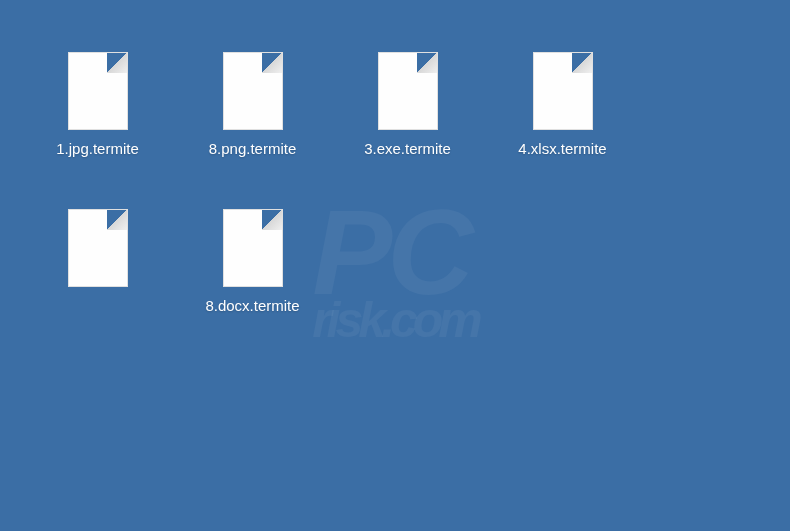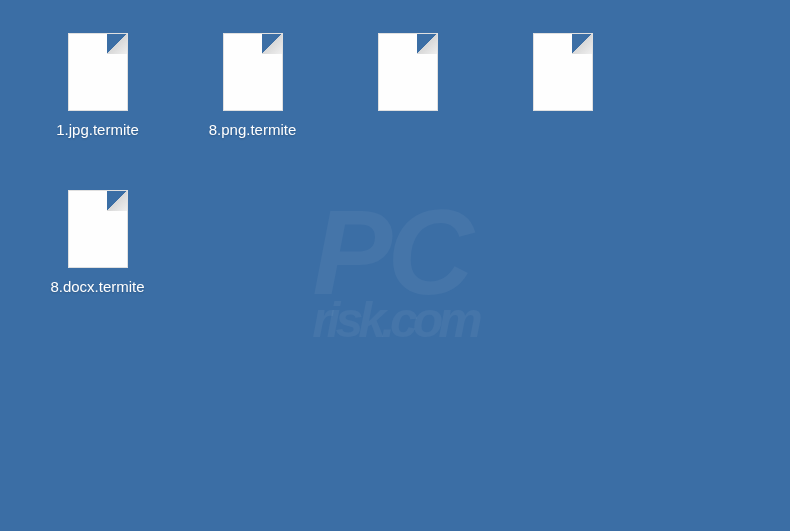--- a/index.html
+++ b/index.html
@@ -9,21 +9,21 @@
     }
     body {
       width: 790px;
       height: 531px;
       background-color: #3b6ea5;
       font-family: "Segoe UI", Tahoma, sans-serif;
       position: relative;
       overflow: hidden;
     }
     .desktop {
-      padding: 33px 20px;
+      padding: 52px 20px;
       display: flex;
       flex-wrap: wrap;
       align-content: flex-start;
     }
     .file-item {
       width: 155px;
       display: flex;
       flex-direction: column;
       align-items: center;
       margin-bottom: 50px;
@@ -117,22 +117,27 @@
     <div class="file-label">1.jpg.termite</div>
   </div>
 
   <div class="file-item">
     <div class="file-icon blank"></div>
     <div class="file-label">8.png.termite</div>
   </div>
 
   <div class="file-item">
     <div class="file-icon blank"></div>
+    <div class="file-label">3.exe.termite</div>
   </div>
 
+  <div class="file-item">
+    <div class="file-icon blank"></div>
+    <div class="file-label">4.xlsx.termite</div>
+  </div>
 
   <div class="file-item">
     <div class="file-icon blank"></div>
   </div>
 
   <div class="file-item">
     <div class="file-icon blank"></div>
     <div class="file-label">8.docx.termite</div>
   </div>
 

